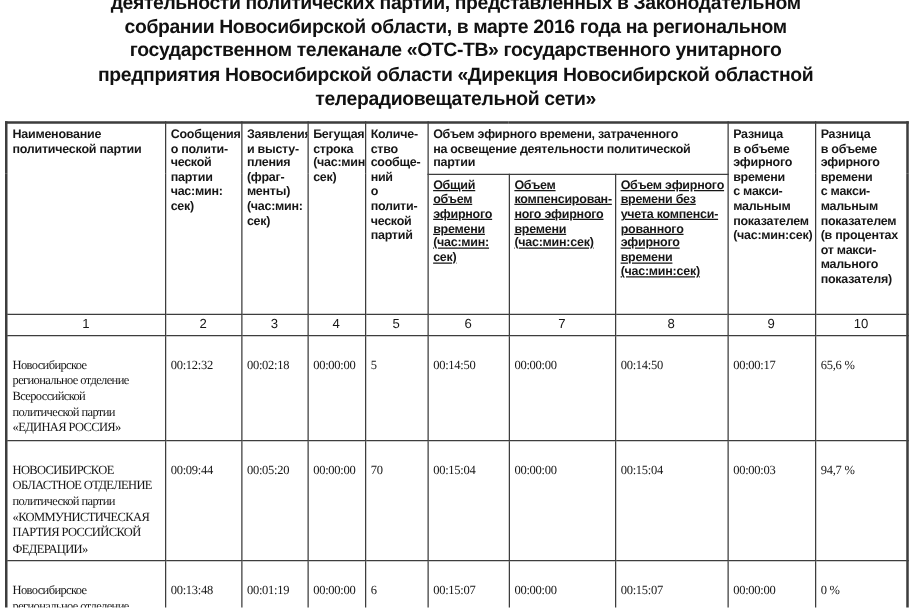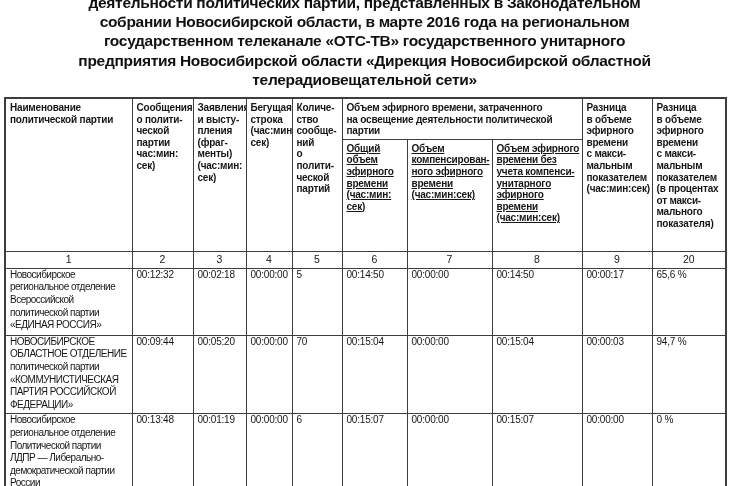--- a/index.html
+++ b/index.html
@@ -47,21 +47,22 @@
     font-size: 10.5px;
     line-height: 12px;
     padding: 1px 2px;
     height: 14px;
     font-weight: normal;
   }
   tbody td.data {
     font-size: 10px;
     line-height: 12.6px;
     letter-spacing: -0.2px;
-    padding-top: 0;
+    padding-top: 18px;
+    font-family: Liberation Serif, serif;
   }
   tbody td.party { letter-spacing: -0.5px; }
   tr.row-1 { height: 67px; }
   tr.row-2 { height: 78px; }
   tr.row-3 { height: 94px; }
 </style>
 </head>
 <body>
 
 <div class="page">
@@ -143,36 +144,36 @@
 (час:мин:
 сек)</th>
         <th>Объем
 компенсирован-
 ного эфирного
 времени
 (час:мин:сек)</th>
         <th>Объем эфирного
 времени без
 учета компенси-
-унитарного
+рованного
 эфирного
 времени
 (час:мин:сек)</th>
       </tr>
       <tr class="num-row">
         <td>1</td>
         <td>2</td>
         <td>3</td>
         <td>4</td>
         <td>5</td>
         <td>6</td>
         <td>7</td>
         <td>8</td>
         <td>9</td>
-        <td>20</td>
+        <td>10</td>
       </tr>
     </thead>
     <tbody>
       <tr class="row-1">
         <td class="data party">Новосибирское
 региональное отделение
 Всероссийской
 политической партии
 «ЕДИНАЯ РОССИЯ»</td>
         <td class="data">00:12:32</td>

